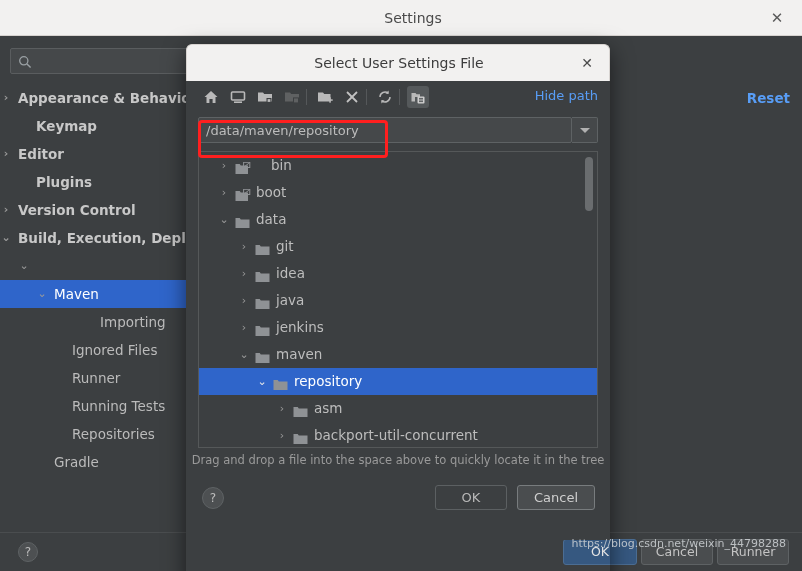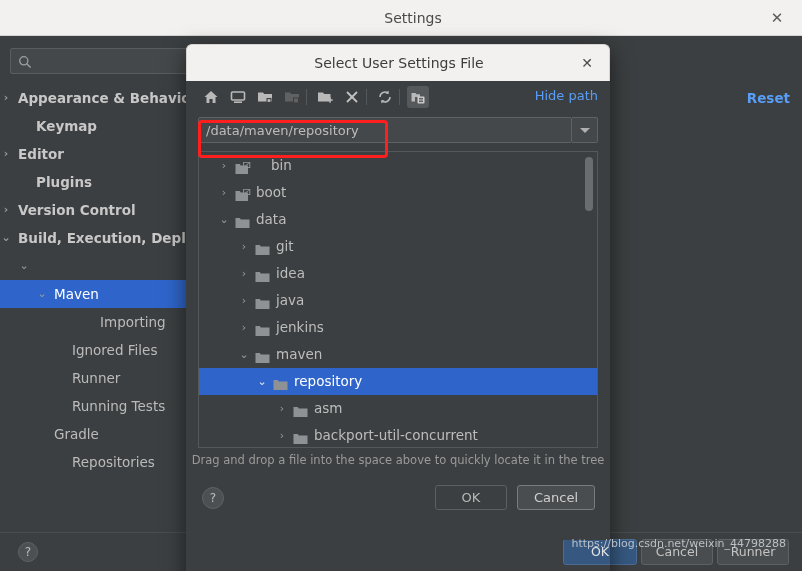--- a/index.html
+++ b/index.html
@@ -340,26 +340,26 @@
         </div>
         <div class="side-item">
           <span class="arrow" style="left: 54px;"></span>
           <span class="txt" style="left: 72px;">Runner</span>
         </div>
         <div class="side-item">
           <span class="arrow" style="left: 54px;"></span>
           <span class="txt" style="left: 72px;">Running Tests</span>
         </div>
         <div class="side-item">
+          <span class="arrow" style="left: 54px;"></span>
+          <span class="txt" style="left: 72px;">Repositories</span>
+        </div>
+        <div class="side-item">
           <span class="arrow" style="left: 36px;"></span>
           <span class="txt" style="left: 54px;">Gradle</span>
-        </div>
-        <div class="side-item">
-          <span class="arrow" style="left: 54px;"></span>
-          <span class="txt" style="left: 72px;">Repositories</span>
         </div>
       </div>
 
     <div class="right-panel">
       <div class="breadcrumb">
         <span>ools</span><span class="sep">›</span><span>Maven</span>
       </div>
       <div class="reset-link">Reset</div>
 
       <div class="field-combo" style="left:-190px; top:72px; width:300px; height:26px;">

